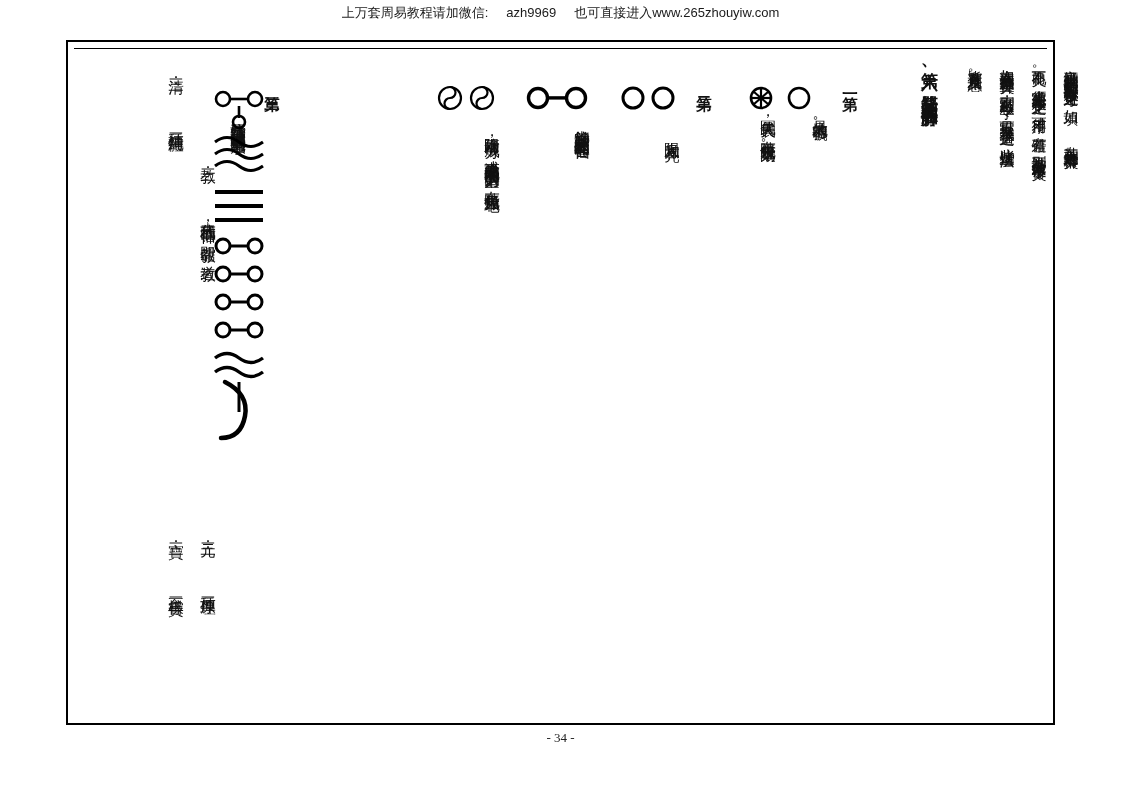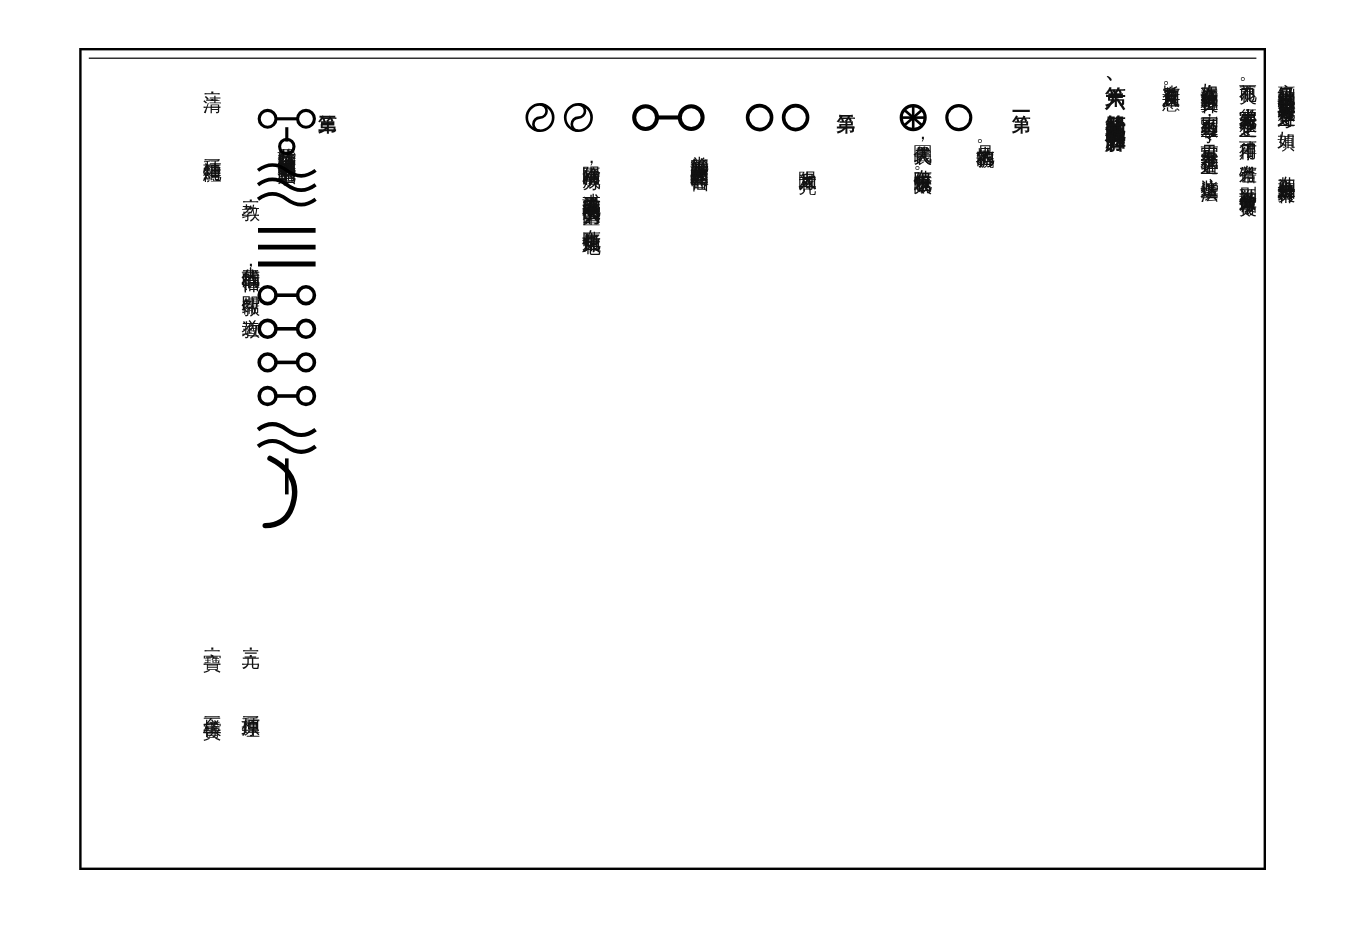--- a/index.html
+++ b/index.html
@@ -100,20 +100,23 @@
 
   
   .glyphs { position: absolute; }
   svg { display: block; overflow: visible; }
 </style>
 </head>
 <body>
 
 <div class="page">
 
+  <div class="top-bar">
+    <span class="seg">上万套周易教程请加微信:</span><span class="seg">azh9969</span><span class="seg">也可直接进入www.265zhouyiw.com</span>
+  </div>
 
   <div class="frame">
     <div class="frame-inner"></div>
   </div>
 
   <div class="vcol t-main" style="right:40px; top:58px; height:640px;">高级神灵则其神字语上必须其神名先写在敕令之上才可，如填  在其神之上则会对神灵不</div>
   <div class="vcol t-main" style="right:72px; top:58px; height:640px;">礼而不灵。必须先写奉天在敕令之上，才可得用。有差错，则神不受命而致使符令不灵。</div>
   <div class="vcol t-main" style="right:104px; top:58px; height:640px;">如奉请高级神及主管神灵，则不可写敕令二字，只可写奉字式在神名之上，这些这些填法</div>
   <div class="vcol t-main" style="right:136px; top:58px; height:640px;">皆有其意义及用意。</div>
 
@@ -211,13 +214,14 @@
         <path d="M12 276 q12 -9 24 0 q12 9 24 0" stroke-width="3.4"></path>
         <path d="M12 290 q12 -9 24 0 q12 9 24 0" stroke-width="3.4"></path>
 
         <path d="M36 300 L36 330" stroke-width="3"></path>
         <path d="M22 300 q24 12 20 34 q-4 22 -24 22" stroke-width="4.5" stroke-linecap="round"></path>
       </g>
     </svg>
   </div>
 
 
+  <div class="page-number">- 34 -</div>
 </div>
 
 </body></html>

